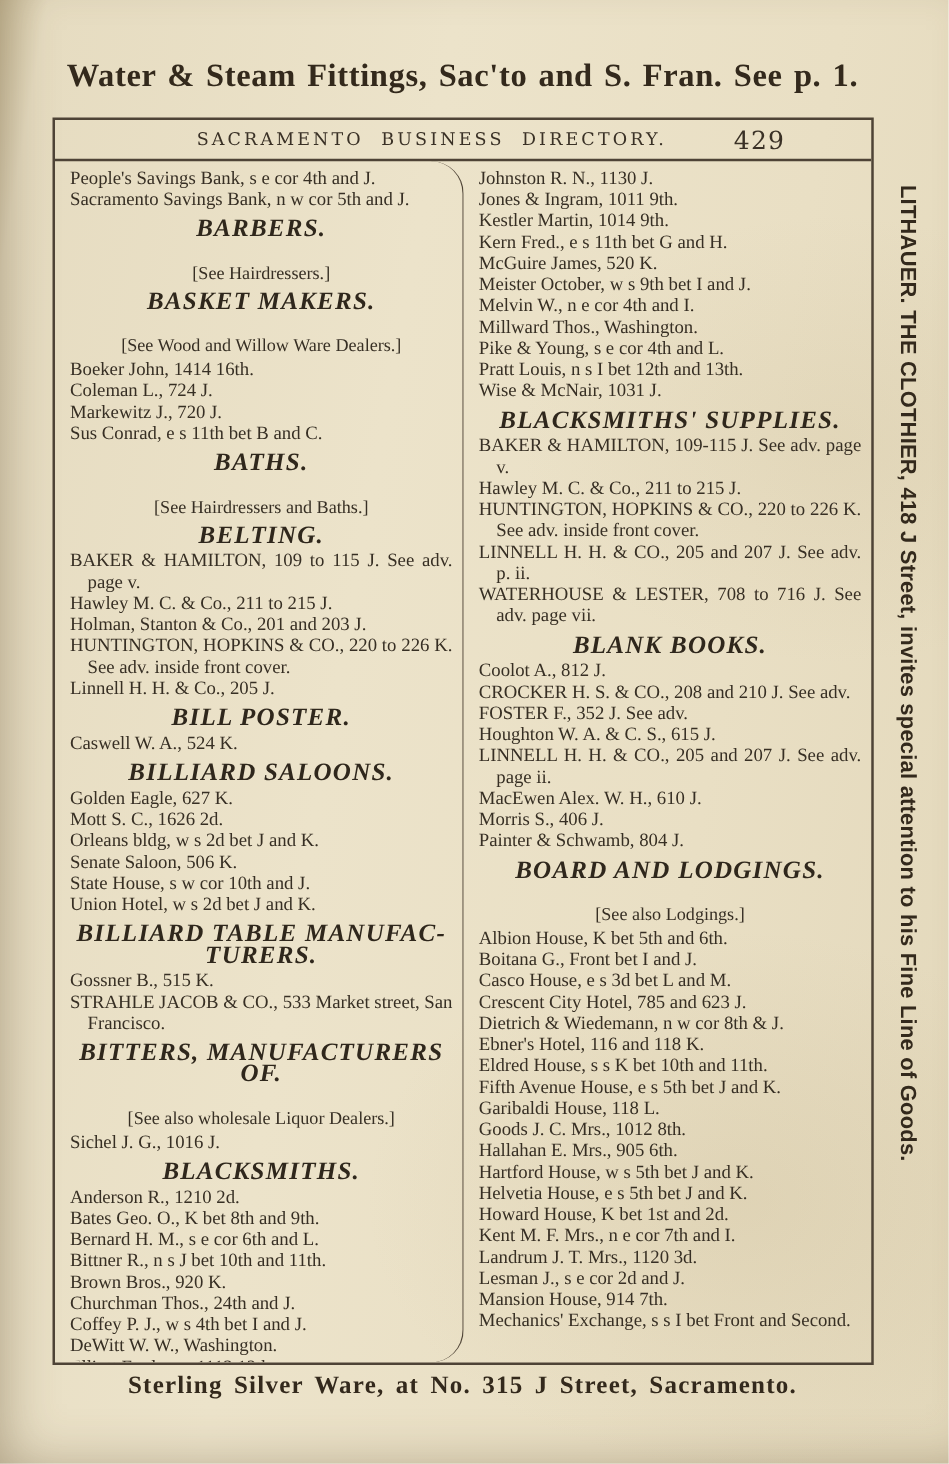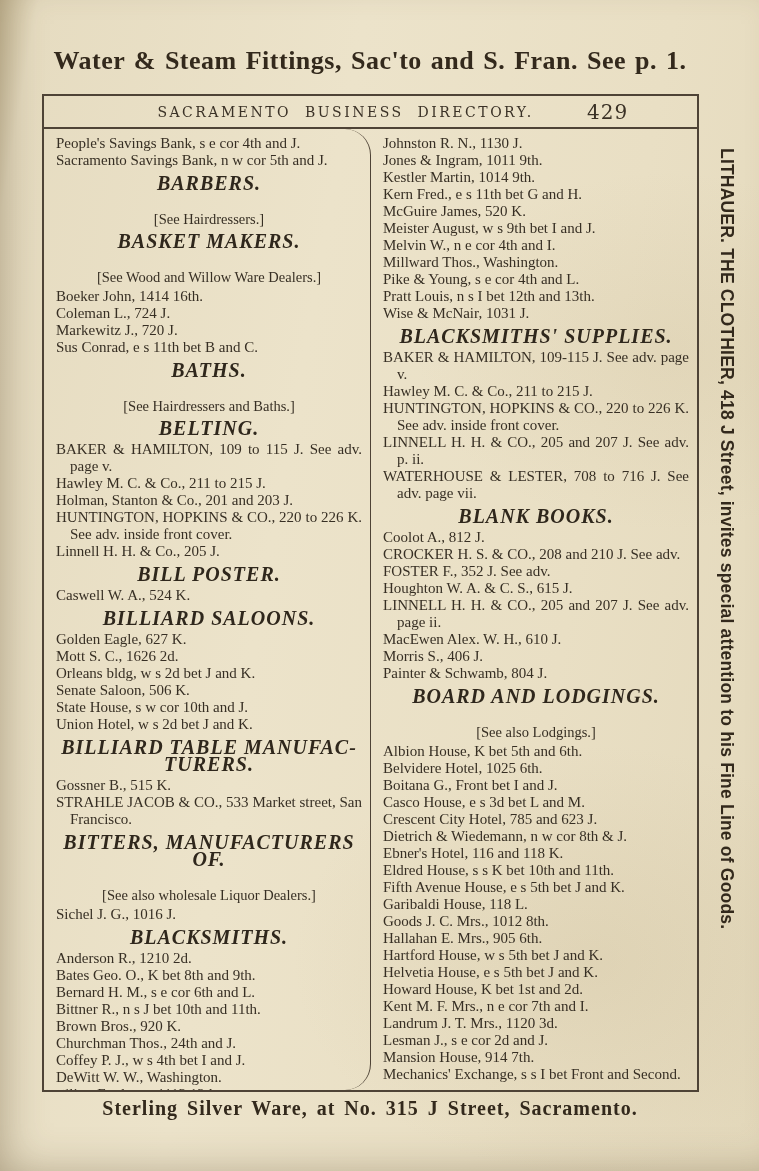--- a/index.html
+++ b/index.html
@@ -193,21 +193,21 @@
           <div class="entry">DeWitt W. W., Washington.</div>
           <div class="entry">Elliott Fred., res 1113 12th.</div>
           <div class="entry">Gunn Erastus, 112 and 114 I.</div>
         </div>
       <div class="col col-right">
           <div class="entry">Johnston R. N., 1130 J.</div>
           <div class="entry">Jones &amp; Ingram, 1011 9th.</div>
           <div class="entry">Kestler Martin, 1014 9th.</div>
           <div class="entry">Kern Fred., e s 11th bet G and H.</div>
           <div class="entry">McGuire James, 520 K.</div>
-          <div class="entry">Meister August, w s 9th bet I and J.</div>
+          <div class="entry">Meister October, w s 9th bet I and J.</div>
           <div class="entry">Melvin W., n e cor 4th and I.</div>
           <div class="entry">Millward Thos., Washington.</div>
           <div class="entry">Pike &amp; Young, s e cor 4th and L.</div>
           <div class="entry">Pratt Louis, n s I bet 12th and 13th.</div>
           <div class="entry">Wise &amp; McNair, 1031 J.</div>
           <div class="heading">BLACKSMITHS' SUPPLIES.</div>
           <div class="entry">BAKER &amp; HAMILTON, 109-115 J. See adv. page v.</div>
           <div class="entry">Hawley M. C. &amp; Co., 211 to 215 J.</div>
           <div class="entry">HUNTINGTON, HOPKINS &amp; CO., 220 to 226 K. See adv. inside front cover.</div>
           <div class="entry">LINNELL H. H. &amp; CO., 205 and 207 J. See adv. p. ii.</div>
@@ -217,21 +217,20 @@
           <div class="entry">CROCKER H. S. &amp; CO., 208 and 210 J. See adv.</div>
           <div class="entry">FOSTER F., 352 J.  See adv.</div>
           <div class="entry">Houghton W. A. &amp; C. S., 615 J.</div>
           <div class="entry">LINNELL H. H. &amp; CO., 205 and 207 J. See adv. page ii.</div>
           <div class="entry">MacEwen Alex. W. H., 610 J.</div>
           <div class="entry">Morris S., 406 J.</div>
           <div class="entry">Painter &amp; Schwamb, 804 J.</div>
           <div class="heading">BOARD AND LODGINGS.</div>
           <div class="crossref">[See also Lodgings.]</div>
           <div class="entry">Albion House, K bet 5th and 6th.</div>
-          <div class="entry">Belvidere Hotel, 1025 6th.</div>
           <div class="entry">Boitana G., Front bet I and J.</div>
           <div class="entry">Casco House, e s 3d bet L and M.</div>
           <div class="entry">Crescent City Hotel, 785 and 623 J.</div>
           <div class="entry">Dietrich &amp; Wiedemann, n w cor 8th &amp; J.</div>
           <div class="entry">Ebner's Hotel, 116 and 118 K.</div>
           <div class="entry">Eldred House, s s K bet 10th and 11th.</div>
           <div class="entry">Fifth Avenue House, e s 5th bet J and K.</div>
           <div class="entry">Garibaldi House, 118 L.</div>
           <div class="entry">Goods J. C. Mrs., 1012 8th.</div>
           <div class="entry">Hallahan E. Mrs., 905 6th.</div>

